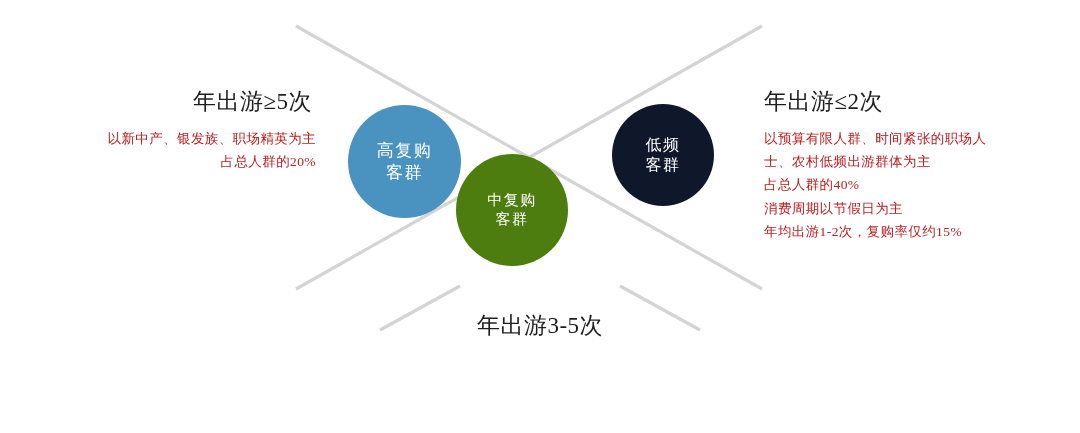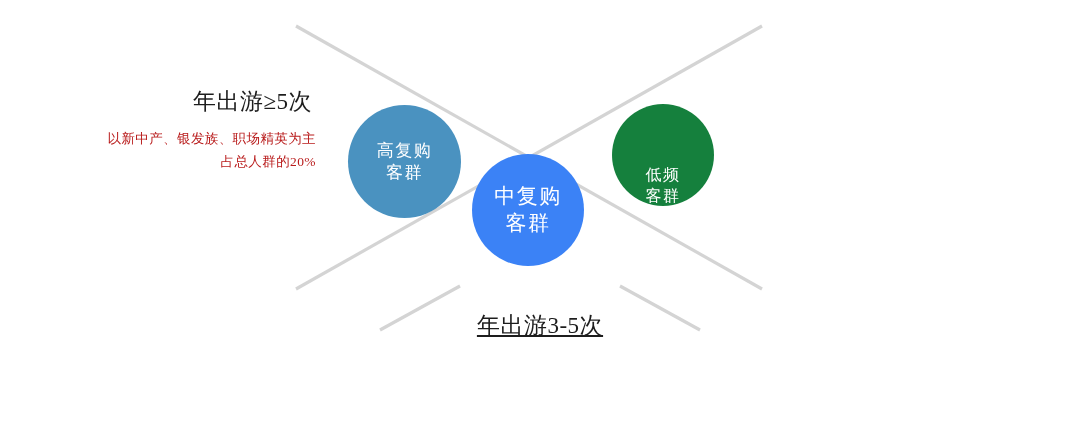--- a/index.html
+++ b/index.html
@@ -47,31 +47,30 @@
   }
 
   #circle-high {
     left: 348px;  top: 105px;
     width: 113px; height: 113px;
     background: #4a92c0;
     font-size: 17px;
     align-items: center;
   }
   #circle-mid {
-    left: 472px;  top: 154px;
+    left: 456px;  top: 154px;
     width: 112px; height: 112px;
-    background: #3b82f6;
-    font-size: 21px;
+    background: #4d7c0f;
+    font-size: 15px;
   }
   #circle-low {
     left: 612px;  top: 104px;
     width: 102px; height: 102px;
-    background: #15803d;
+    background: #0f172a;
     font-size: 16px;
-    justify-content: flex-end;
   }
 
   
   .block {
     position: absolute;
     z-index: 3;
   }
   .block .heading {
     font-size: 23px;
     color: #1d1d1d;
@@ -107,21 +106,20 @@
   #block-right .body-line { white-space: normal; }
 
   #block-bottom {
     left: 280px;
     top: 310px;
     width: 520px;
     text-align: center;
   }
   #block-bottom .heading {
     margin-bottom: 1px;
-    text-decoration: underline;
   }
 </style>
 </head>
 <body>
 
 <div id="canvas">
 
   <svg id="cross-lines" viewBox="0 0 1080 433" width="1080" height="433">
     <line x1="296" y1="26" x2="762" y2="289" stroke="#d4d4d4" stroke-width="3.2"></line>
     <line x1="762" y1="26" x2="296" y2="289" stroke="#d4d4d4" stroke-width="3.2"></line>
@@ -143,18 +141,26 @@
     <span class="cl">低频</span>
     <span class="cl">客群</span>
   </div>
 
   <div class="block" id="block-left">
     <p class="heading">年出游≥5次</p>
     <p class="body-line">以新中产、银发族、职场精英为主</p>
     <p class="body-line">占总人群的20%</p>
   </div>
 
+  <div class="block" id="block-right">
+    <p class="heading">年出游≤2次</p>
+    <p class="body-line">以预算有限人群、时间紧张的职场人</p>
+    <p class="body-line">士、农村低频出游群体为主</p>
+    <p class="body-line">占总人群的40%</p>
+    <p class="body-line">消费周期以节假日为主</p>
+    <p class="body-line">年均出游1-2次，复购率仅约15%</p>
+  </div>
 
   <div class="block" id="block-bottom">
     <p class="heading">年出游3-5次</p>
   </div>
 
 </div>
 
 </body></html>

